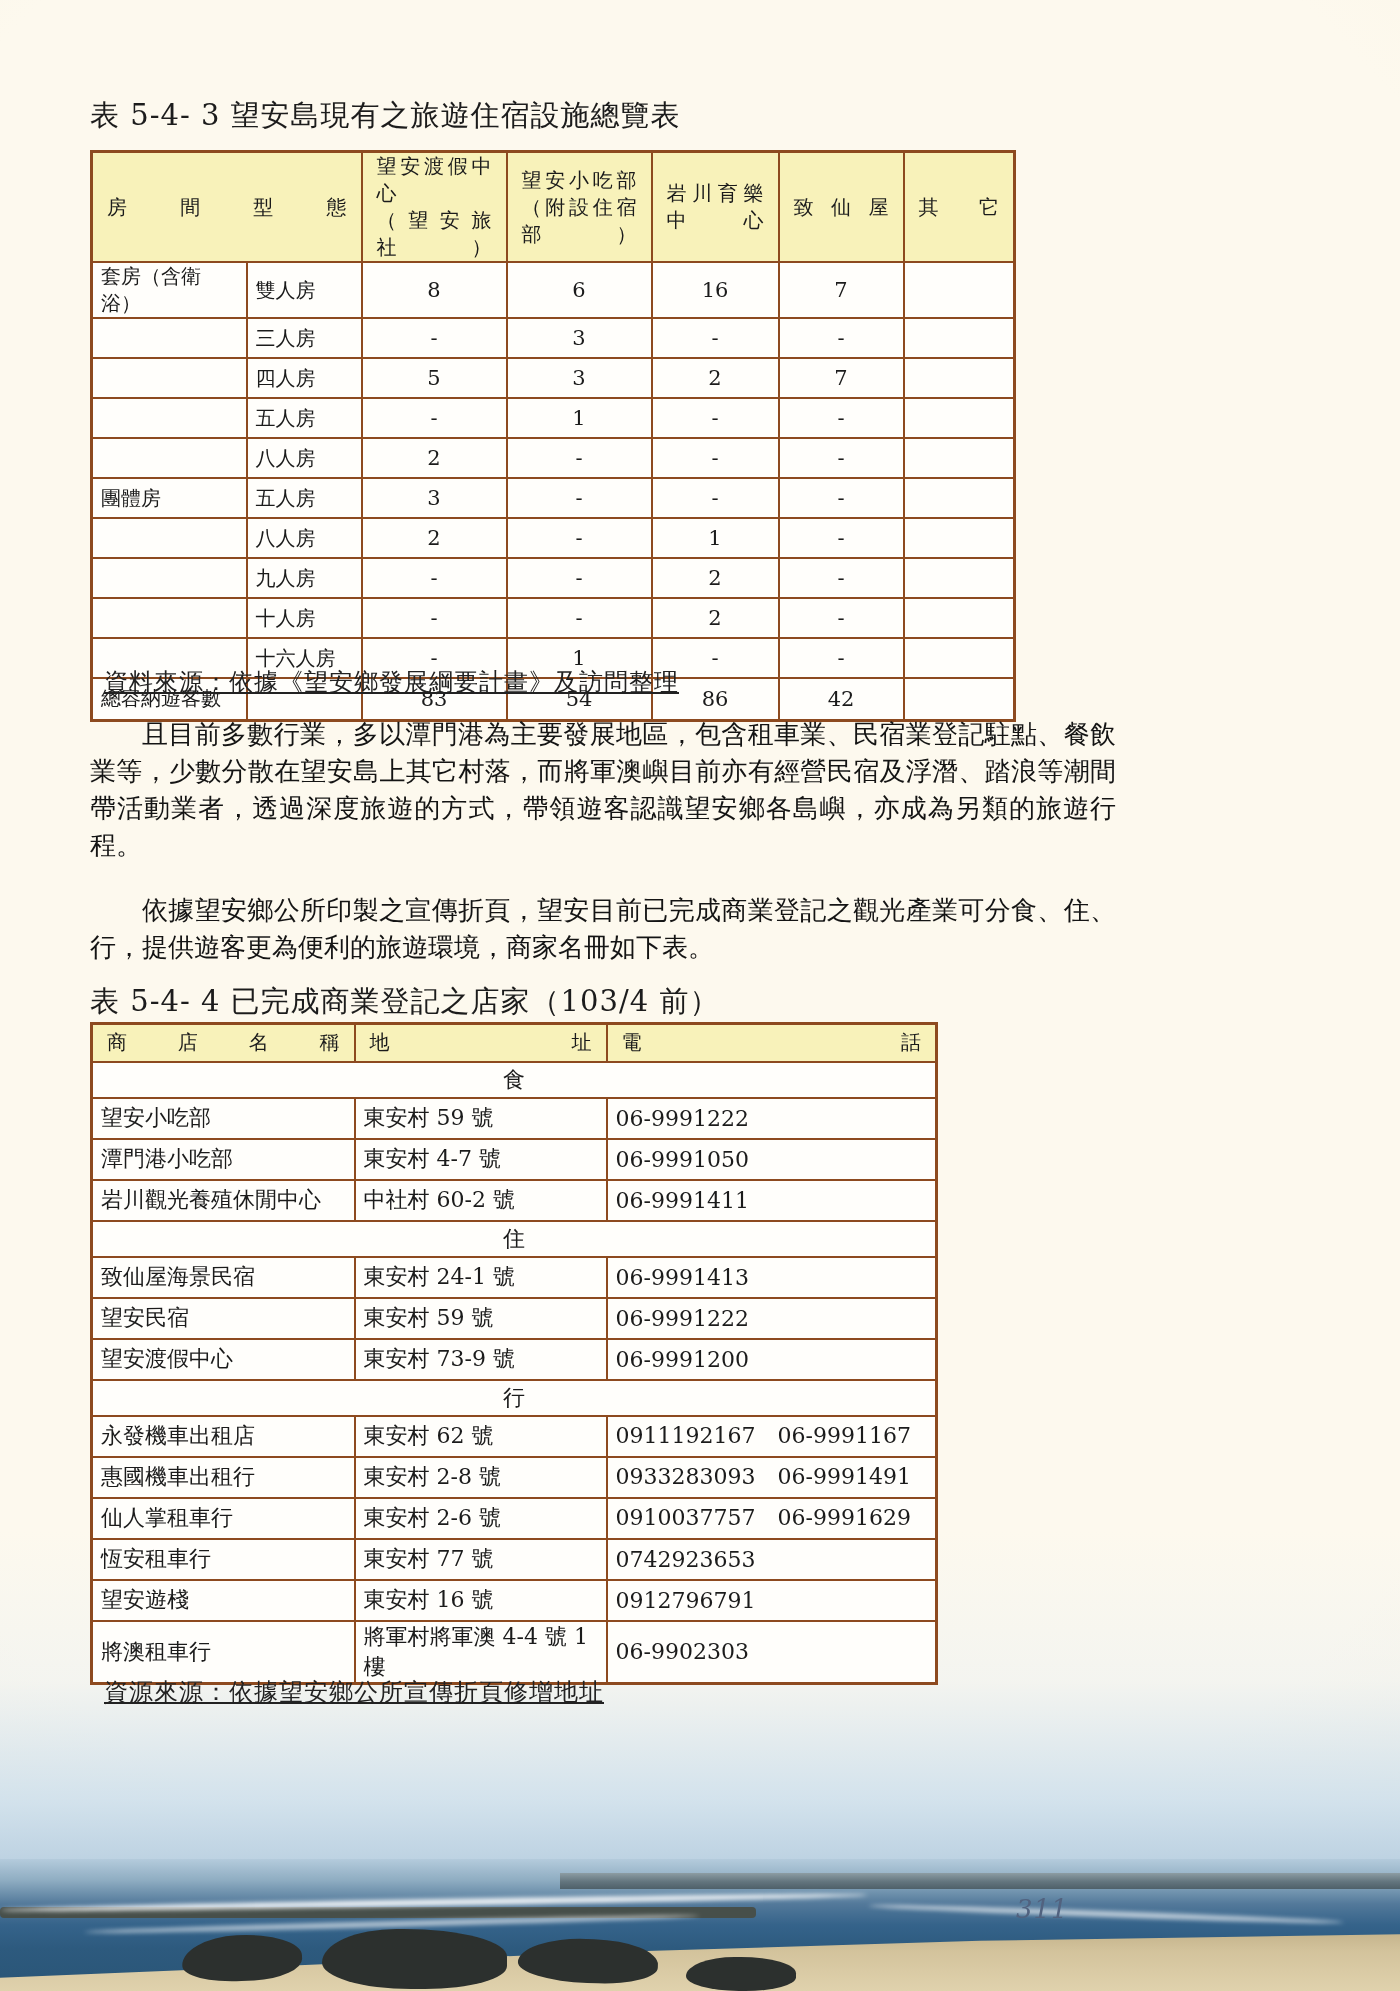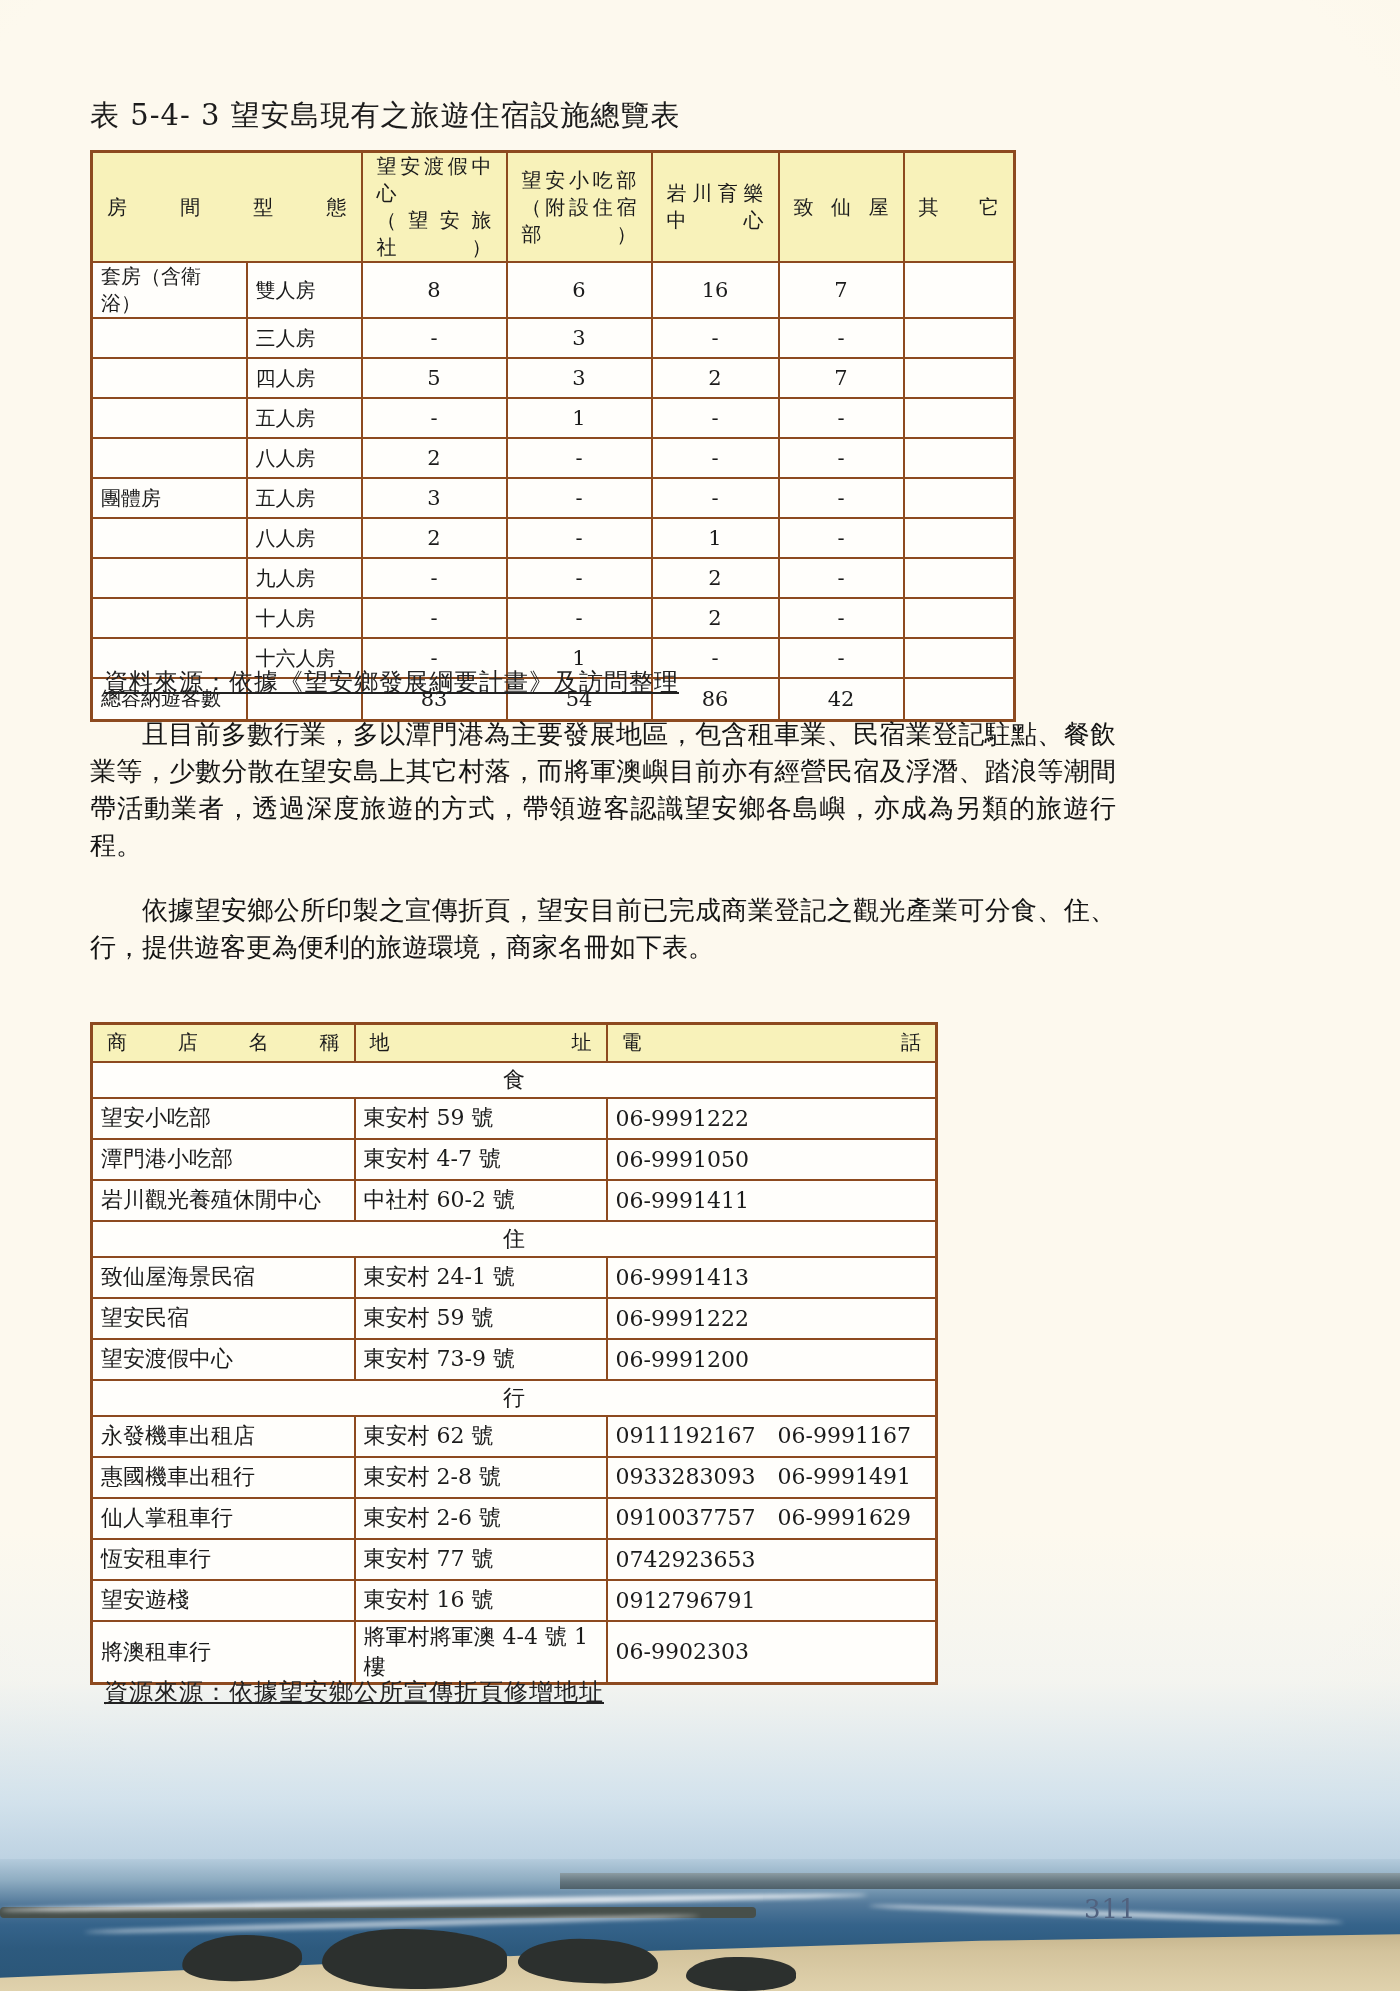--- a/index.html
+++ b/index.html
@@ -34,21 +34,21 @@
   .t1-data{height:40px;}
   .t1-total{height:42px;}
   .cell-left{text-align:left;}
   .cell-num{text-align:center;font-size:21px;}
   #table2 td{font-size:22px;}
   .t2-head{height:38px;}
   .t2-section{height:36px;}
   .t2-data{height:41px;}
   .t2-section td{text-align:center;font-size:22px;}
   
-  .page-num{position:absolute;left:1084px;top:1894px;font-size:26px;color:#51627f;letter-spacing:1px;}
+  .page-num{position:absolute;left:1016px;top:1894px;font-size:26px;color:#51627f;letter-spacing:1px;font-style:italic;}
   
   .haze{position:absolute;left:0;right:0;bottom:130px;height:330px;z-index:1;
     background:linear-gradient(180deg,rgba(252,247,234,0) 0%,rgba(233,239,242,.45) 45%,rgba(203,222,236,.85) 82%,#bdd2e2 100%);}
   .beach{position:absolute;left:0;right:0;bottom:0;height:132px;z-index:2;overflow:hidden;
     background:linear-gradient(180deg,#b4cbdc 0%,#8fadc2 16%,#53799a 34%,#35638a 50%,#2d5a7e 68%,#2a5576 100%);}
   .pier{position:absolute;left:40%;right:0;top:14px;height:16px;
     background:linear-gradient(180deg,#8b9aa0 0%,#5f7078 55%,#4b5b63 100%);opacity:.92;}
   .foam{position:absolute;background:rgba(255,255,255,.85);border-radius:50%;filter:blur(2px);}
   .foam-1{left:0;width:62%;top:40px;height:7px;transform:rotate(-1deg);}
   .foam-2{left:6%;width:44%;top:62px;height:6px;transform:rotate(-1.5deg);opacity:.7;}
@@ -207,20 +207,21 @@
             <td class="cell-num"></td>
           </tr>
         </tbody>
     </table>
 
     <div class="src" id="src1">資料來源：依據《望安鄉發展綱要計畫》及訪問整理</div>
 
     <p class="para" id="p1">且目前多數行業，多以潭門港為主要發展地區，包含租車業、民宿業登記駐點、餐飲業等，少數分散在望安島上其它村落，而將軍澳嶼目前亦有經營民宿及浮潛、踏浪等潮間帶活動業者，透過深度旅遊的方式，帶領遊客認識望安鄉各島嶼，亦成為另類的旅遊行程。</p>
     <p class="para" id="p2">依據望安鄉公所印製之宣傳折頁，望安目前已完成商業登記之觀光產業可分食、住、行，提供遊客更為便利的旅遊環境，商家名冊如下表。</p>
 
+    <h2 class="doc-title" id="t2-title">表 5-4- 4 已完成商業登記之店家（103/4 前）</h2>
 
     <table id="table2">
       <colgroup>
         <col style="width:263px">
           <col style="width:252px">
           <col style="width:330px">
       </colgroup>
       <tbody>
           <tr class="t2-head">
             <th class="jc">商店名稱</th>

